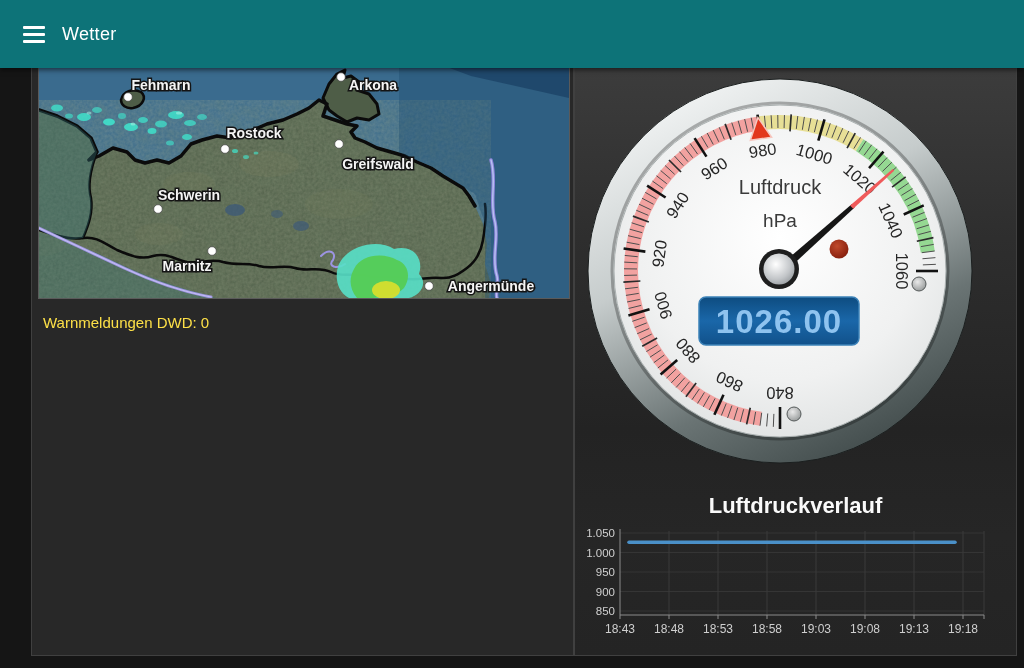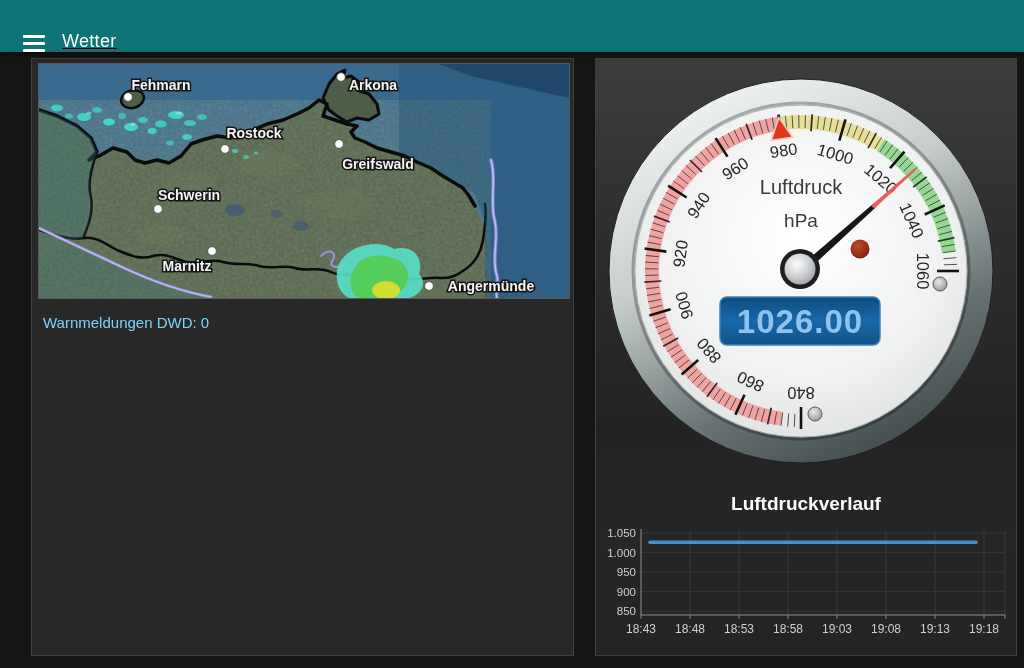--- a/index.html
+++ b/index.html
@@ -4,51 +4,51 @@
 <style>
   html,body{margin:0;padding:0;}
   body{
     width:1024px;height:668px;position:relative;overflow:hidden;
     background:#151515;
     font-family:"Liberation Sans",sans-serif;
     -webkit-font-smoothing:antialiased;
   }
   
   .app-header{
-    position:absolute;top:0;left:0;width:1024px;height:52px;
-    background:#0d7378;display:flex;align-items:flex-end;
-    box-shadow:0 2px 5px rgba(0,0,0,.55);z-index:5;text-decoration:underline;
+    position:absolute;top:0;left:0;width:1024px;height:68px;
+    background:#0d7378;display:flex;align-items:center;
+    box-shadow:0 2px 5px rgba(0,0,0,.55);z-index:5;
   }
   .hamburger{width:22px;height:17px;margin-left:23px;display:flex;flex-direction:column;
     justify-content:space-between;cursor:pointer;}
   .hamburger span{display:block;height:3px;background:#ffffff;border-radius:1px;}
   .app-title{color:#ffffff;font-size:18px;font-weight:400;margin-left:17px;letter-spacing:.3px;}
   
-  .main{position:absolute;top:58px;left:31px;width:986px;height:598px;display:flex;gap:21px;}
+  .main{position:absolute;top:58px;left:31px;width:986px;height:598px;display:flex;gap:0;}
   .panel{background:#282828;border:1px solid #404040;box-sizing:border-box;position:relative;}
   .panel-left{width:543px;}
   .panel-right{flex:1;
     background:linear-gradient(180deg,#3d3d3d 0%,#2e2e2e 30%,#232323 62%,#262626 80%,#242424 100%);}
   
   .map-frame{position:absolute;top:4px;left:6px;width:530px;height:234px;
     border:1px solid #5a5a5a;overflow:hidden;background:#3a6b8e;}
   .map-frame svg{display:block;}
   .city-label{font-family:"Liberation Sans",sans-serif;font-weight:bold;font-size:14px;
     fill:#f5f5f5;stroke:#141414;stroke-width:3px;paint-order:stroke;text-anchor:middle;}
   
-  .warn-block{position:absolute;top:249px;left:11px;color:#7dd3fc;font-size:15px;line-height:29px;}
+  .warn-block{position:absolute;top:249px;left:11px;color:#fde047;font-size:15px;line-height:29px;}
   
   .gauge-svg{position:absolute;top:8px;left:0;}
   .gauge-title-text{font-size:20px;fill:#3a3a3a;text-anchor:middle;}
   .gauge-unit-text{font-size:19px;fill:#3a3a3a;text-anchor:middle;}
   .gauge-display-text{font-size:33px;font-weight:bold;fill:#8fc3ef;text-anchor:middle;letter-spacing:1px;}
   .gauge-tick-label{font-size:16.5px;fill:#262626;text-anchor:middle;}
   
   .chart-title{position:absolute;top:434px;left:0;width:100%;text-align:center;
-    color:#fafafa;font-size:19px;font-weight:bold;}
+    color:#fafafa;font-size:22px;font-weight:bold;}
   .chart-svg{position:absolute;top:466px;left:0;}
   .chart-ylabel{font-size:11.5px;fill:#cfcfcf;text-anchor:end;}
   .chart-xlabel{font-size:12px;fill:#cfcfcf;text-anchor:middle;}
   svg text{font-family:"Liberation Sans",sans-serif;}
 </style>
 </head>
 <body>
 
 <header class="app-header">
   <div class="hamburger">

